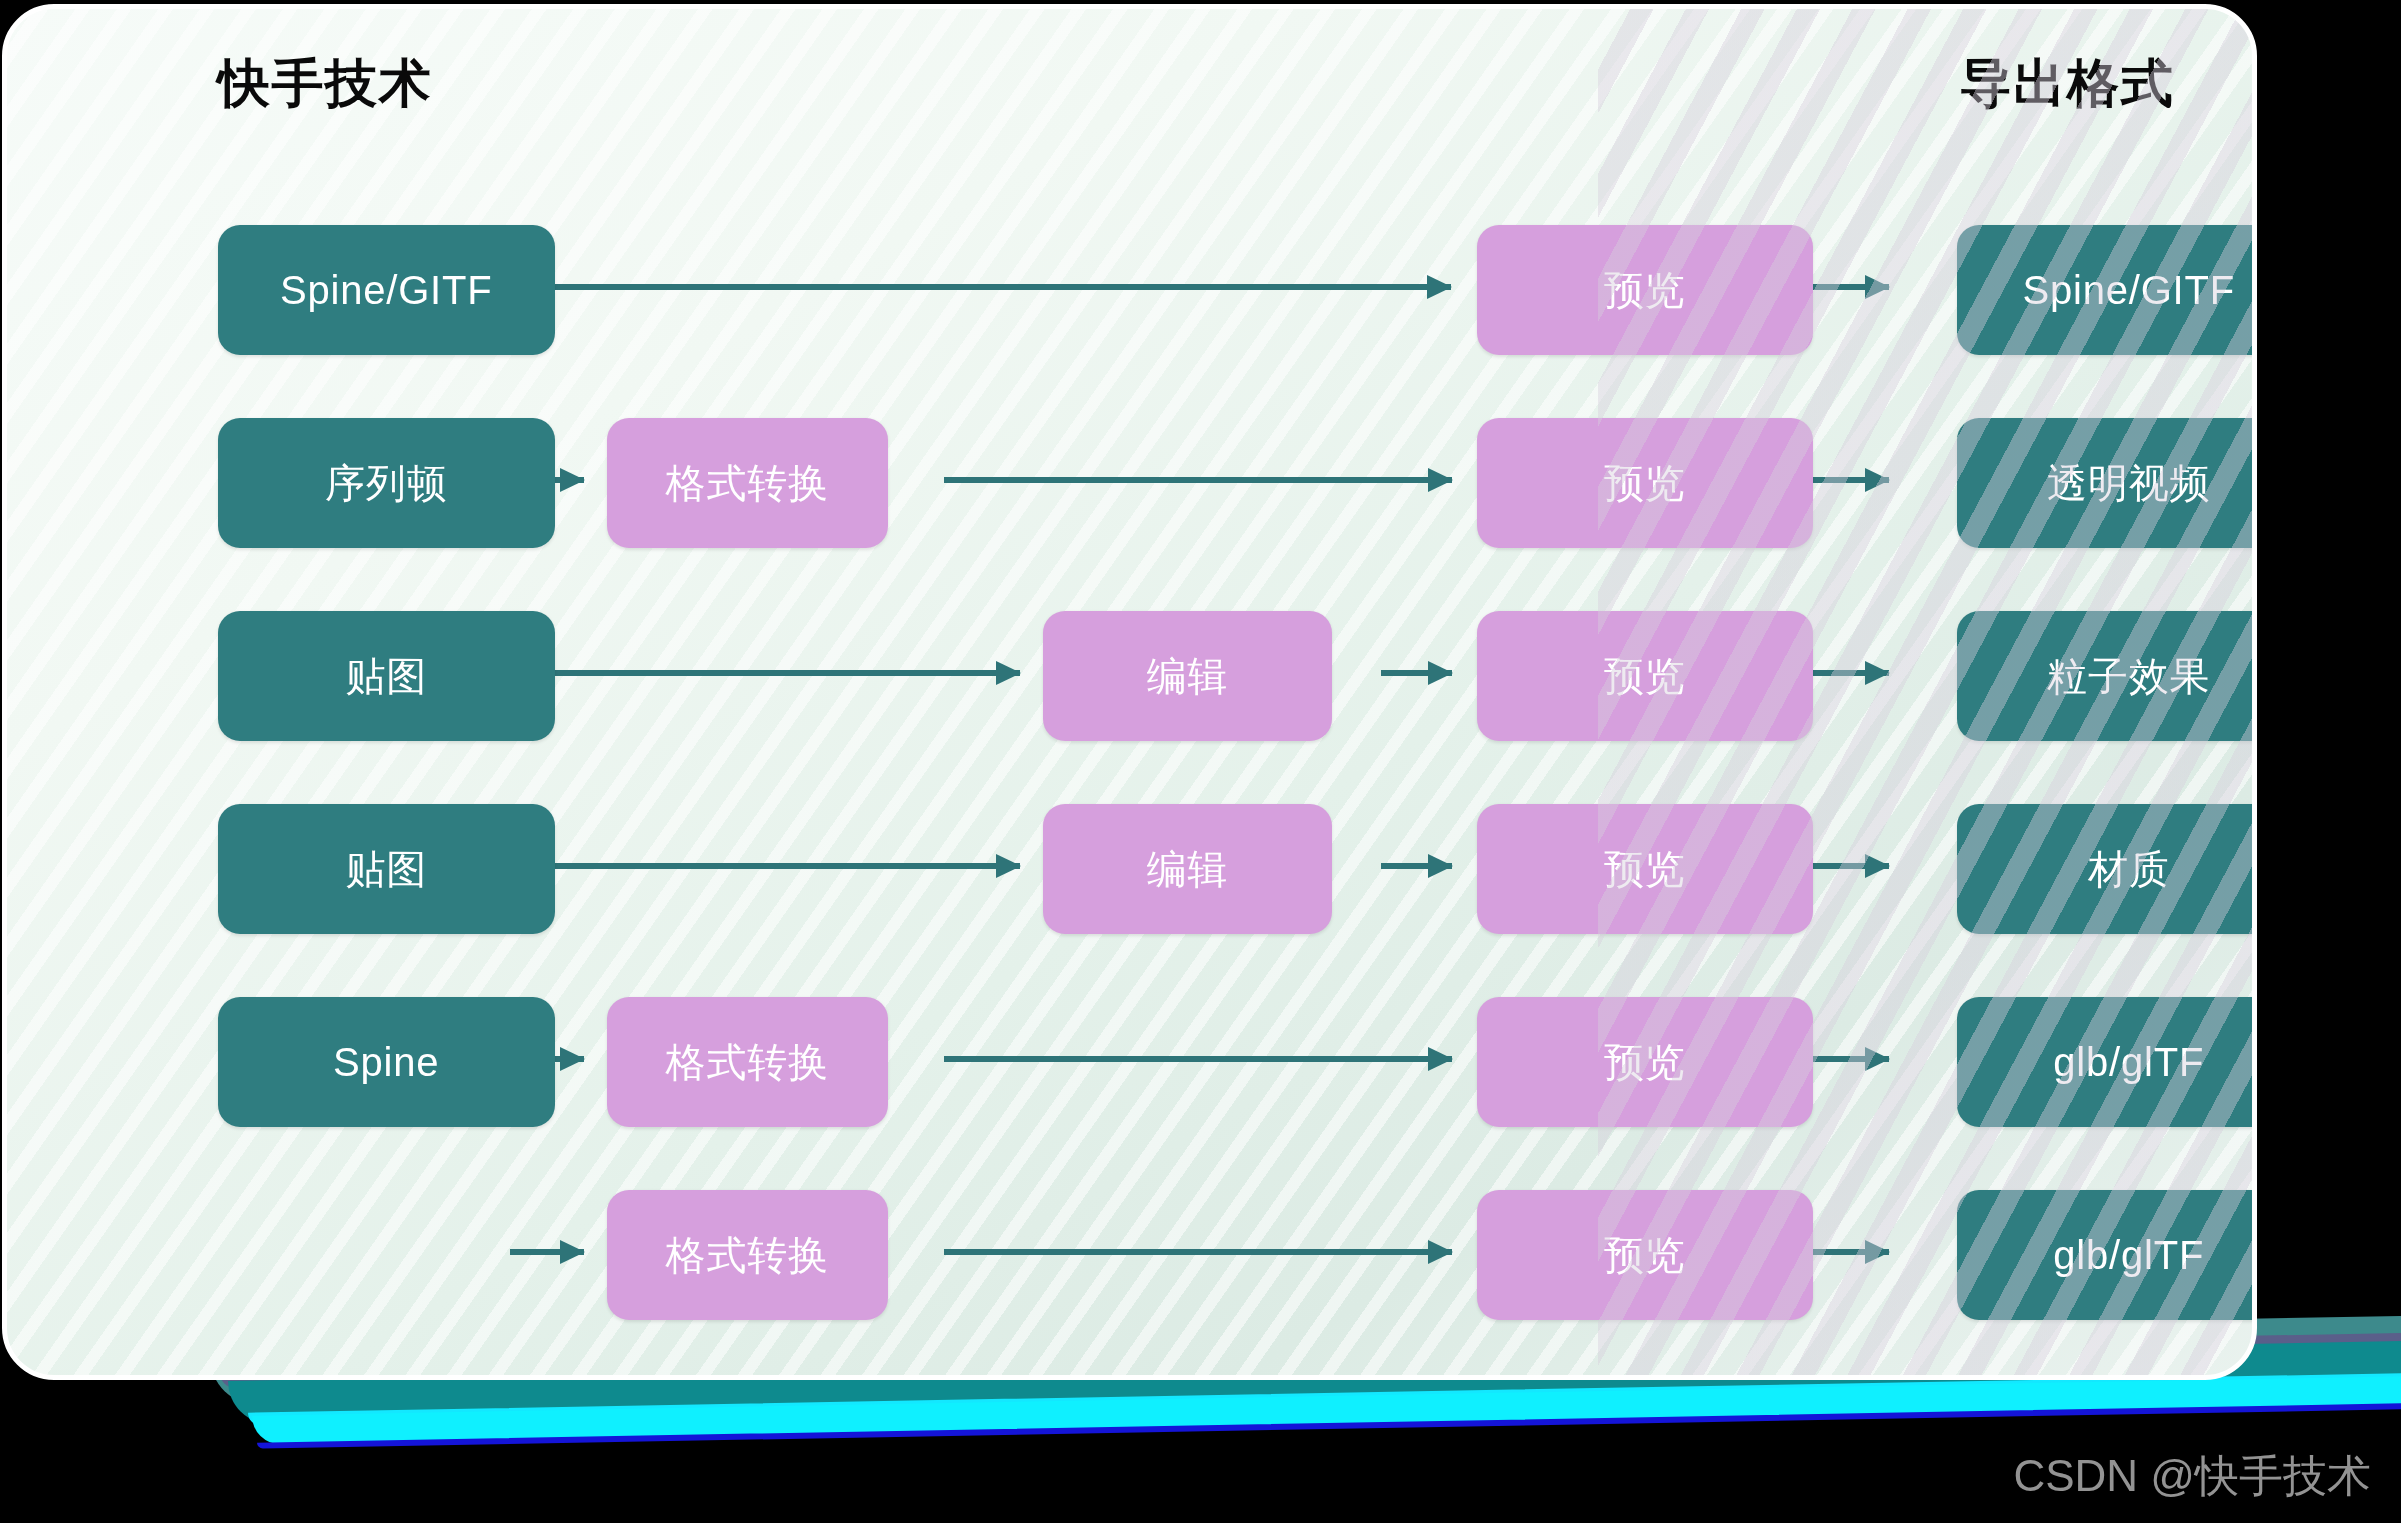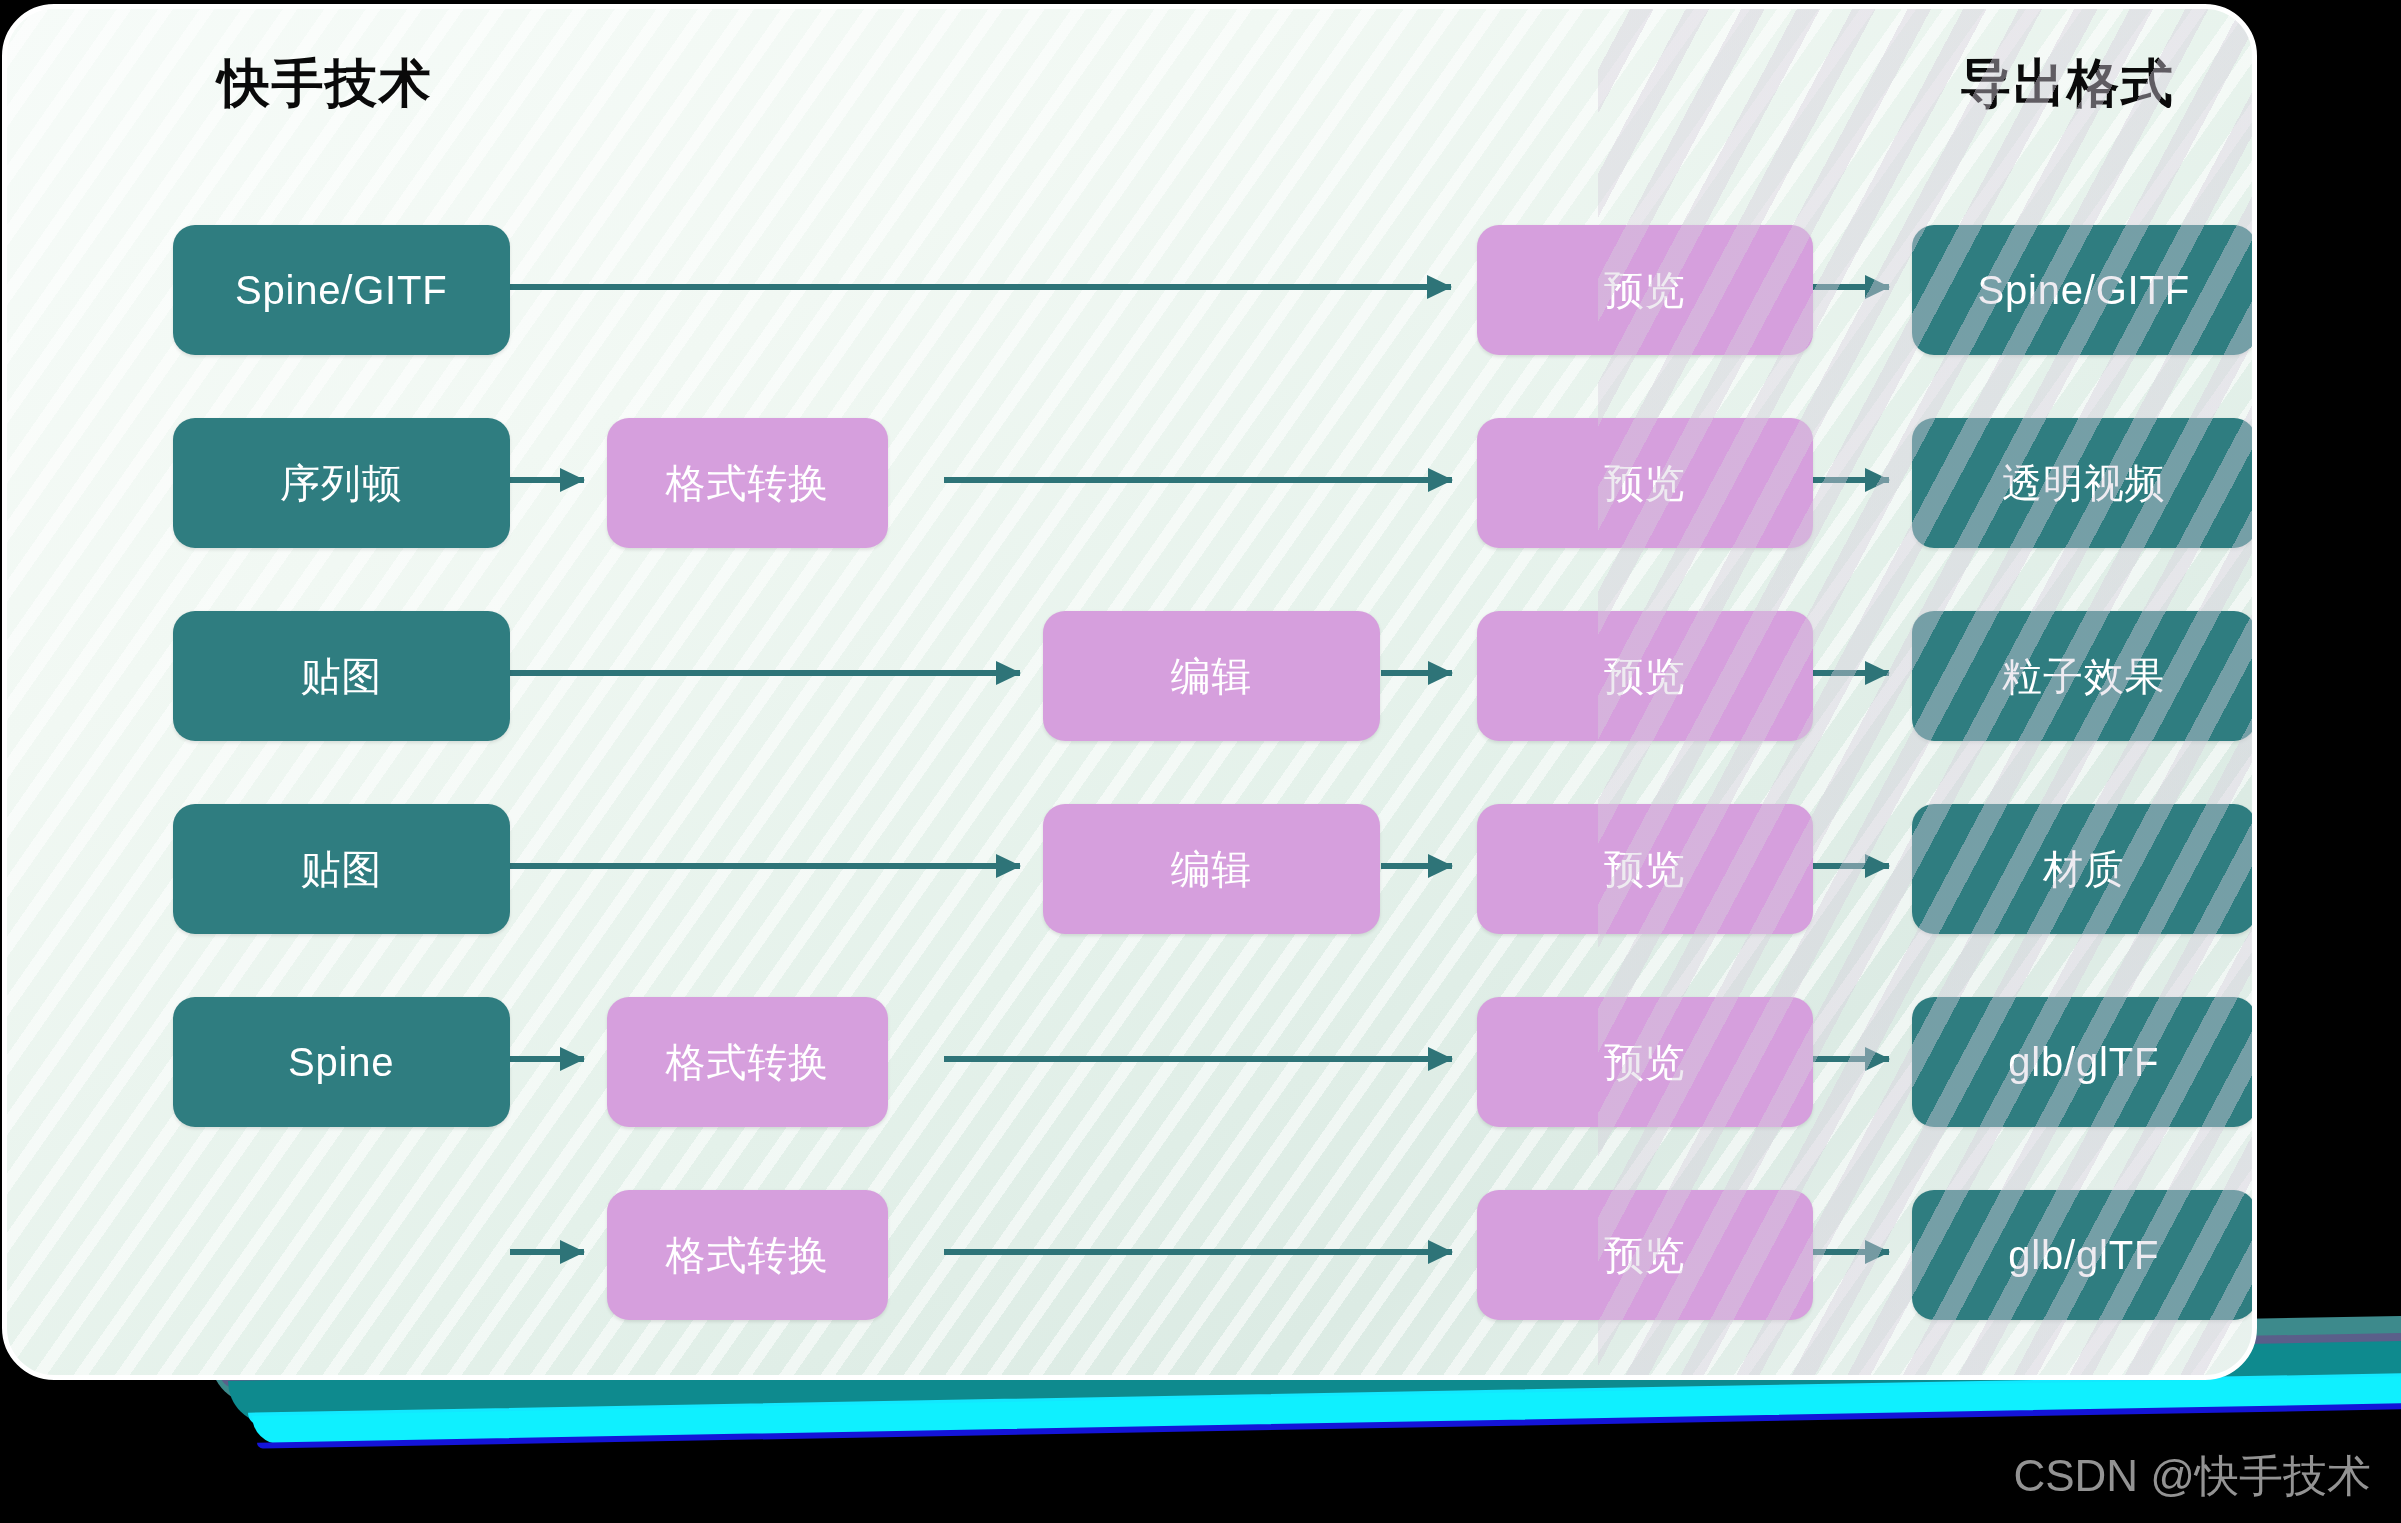--- a/index.html
+++ b/index.html
@@ -40,26 +40,26 @@
        white-space:nowrap;}
   #hdr-in{left:211px;top:40px;}
   #hdr-out{left:1953px;top:40px;}
 
   .row{position:absolute;left:0;width:2255px;height:134px;}
 
   .node{position:absolute;top:0;height:130px;border-radius:22px;
         display:flex;align-items:center;justify-content:center;
         font-size:40px;color:#ffffff;white-space:nowrap;letter-spacing:0.8px;
         box-shadow:0 1.7px 3.4px rgba(0,0,0,.10);}
-  .teal{background:#2f7d80;}
+  .teal{background:#2f7d80;margin-left:45px;}
   .purple{background:#d69fdd;}
 
   .c-in  {left:166px; width:337px;}
   .c-conv{left:600px; width:281px;}
-  .c-edit{left:1036px;width:337px;}
+  .c-edit{left:1036px;width:289px;}
   .c-prev{left:1470px;width:336px;}
   .c-out {left:1905px;width:344px;}
 
   
   .arrow{position:absolute;top:59px;height:5.9px;background:#2e7478;}
   .arrow::after{content:"";position:absolute;right:-1.7px;top:-9.2px;
      border-top:12.6px solid transparent;border-bottom:12.6px solid transparent;
      border-left:25px solid #2e7478;}
 
   .a-in-conv {left:503px; width:74px;}

